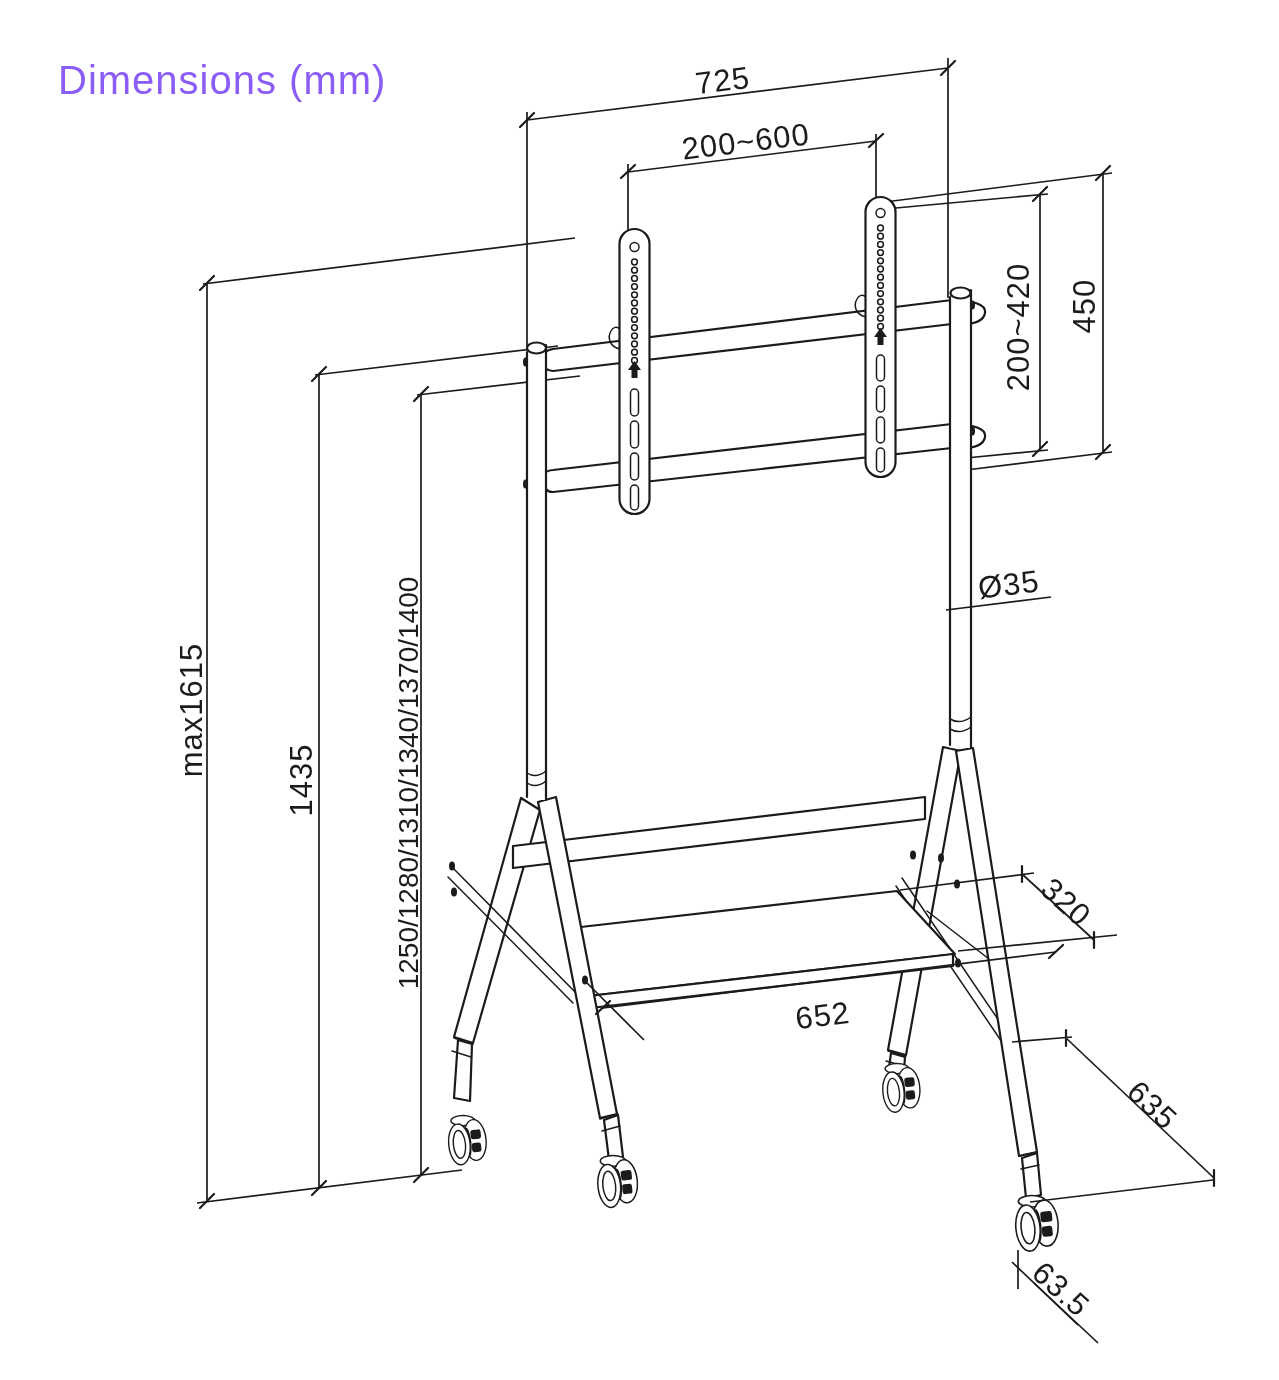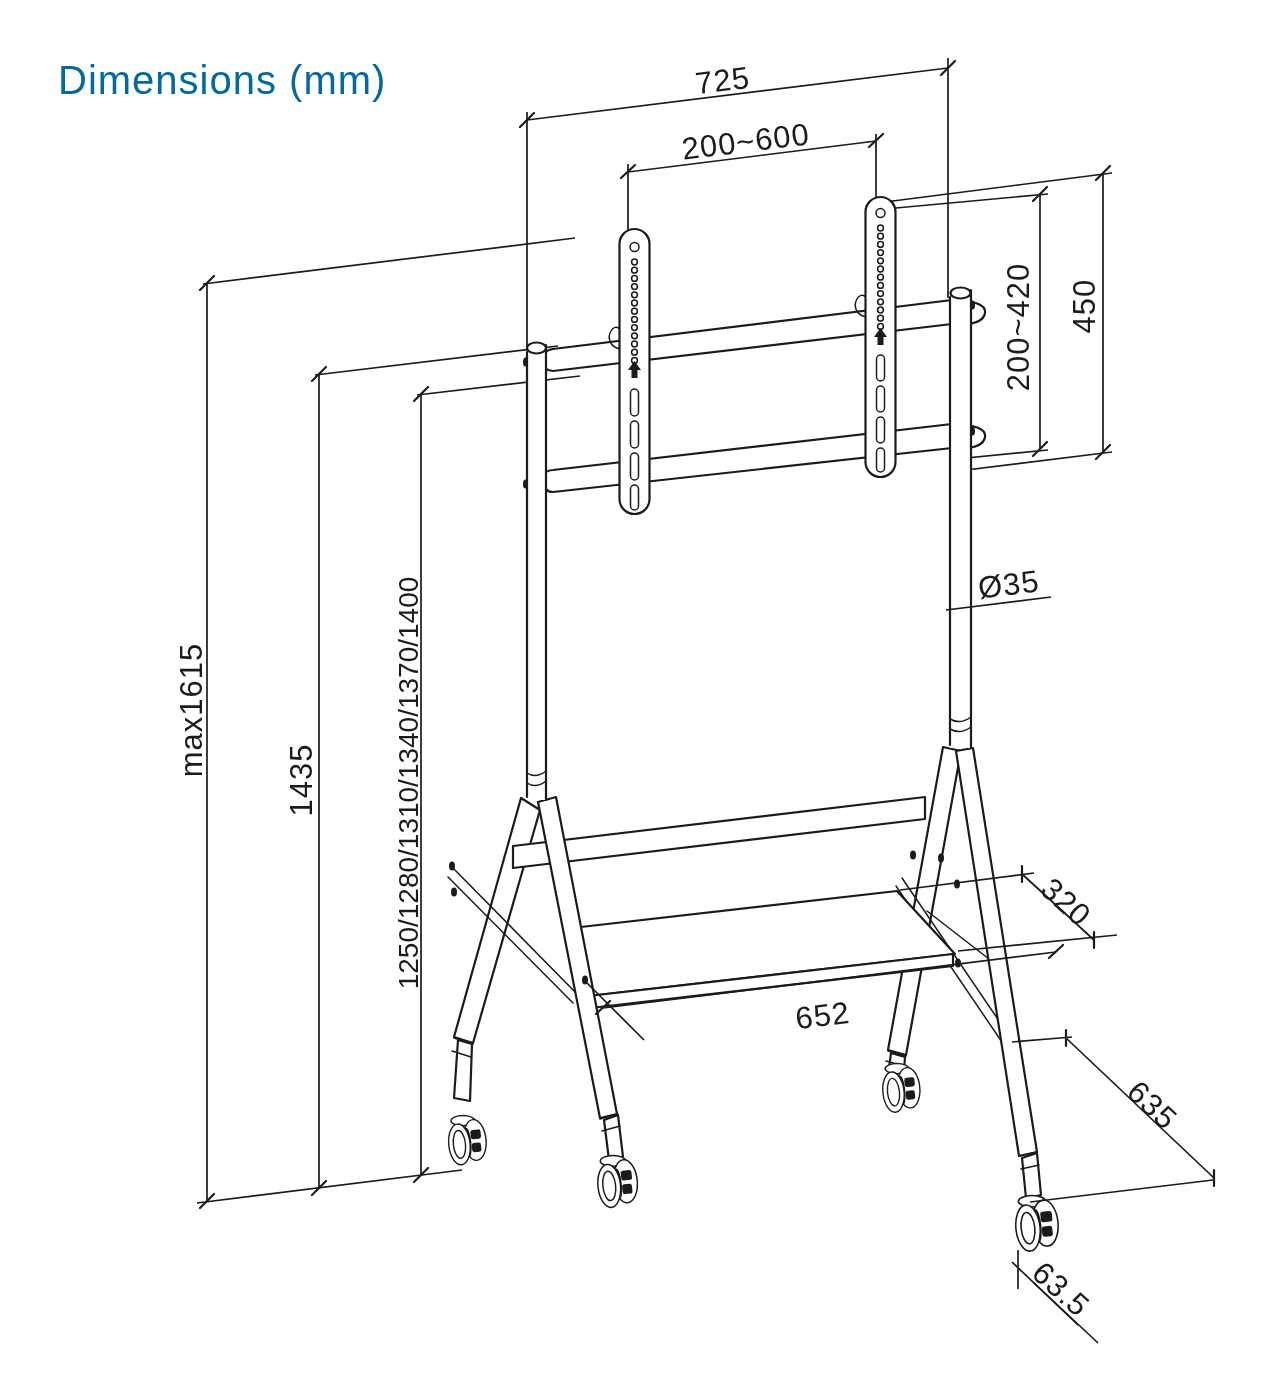--- a/index.html
+++ b/index.html
@@ -1,19 +1,19 @@
 <!DOCTYPE html>
 <html><head>
 <meta charset="utf-8">
 <style>
   html,body{margin:0;padding:0;background:#fff;}
   .stage{position:relative;width:1279px;height:1380px;background:#fff;overflow:hidden;
          font-family:"Liberation Sans",sans-serif;}
   .title{position:absolute;left:58px;top:58px;font-size:40px;font-weight:400;
-         letter-spacing:1px;color:#0369a1;}
+         letter-spacing:1px;color:#8b5cf6;}
   svg{position:absolute;left:0;top:0;}
   .s  {stroke:#1b1b1b;stroke-width:2.2;fill:none;stroke-linecap:round;stroke-linejoin:round;}
   .sf {stroke:#1b1b1b;stroke-width:2.2;fill:#ffffff;stroke-linejoin:round;}
   .det{stroke:#1b1b1b;stroke-width:1.5;fill:none;stroke-linecap:round;}
   .df {stroke:#1b1b1b;stroke-width:1.5;fill:#ffffff;}
   .d  {stroke:#1b1b1b;stroke-width:1.7;fill:none;stroke-linecap:butt;}
   .t  {stroke:#1b1b1b;stroke-width:2.2;fill:none;stroke-linecap:round;}
   .dk {fill:#1b1b1b;stroke:none;}
   text{fill:#1b1b1b;font-size:31px;letter-spacing:1px;}
   .small{font-size:28px;letter-spacing:0px;}

